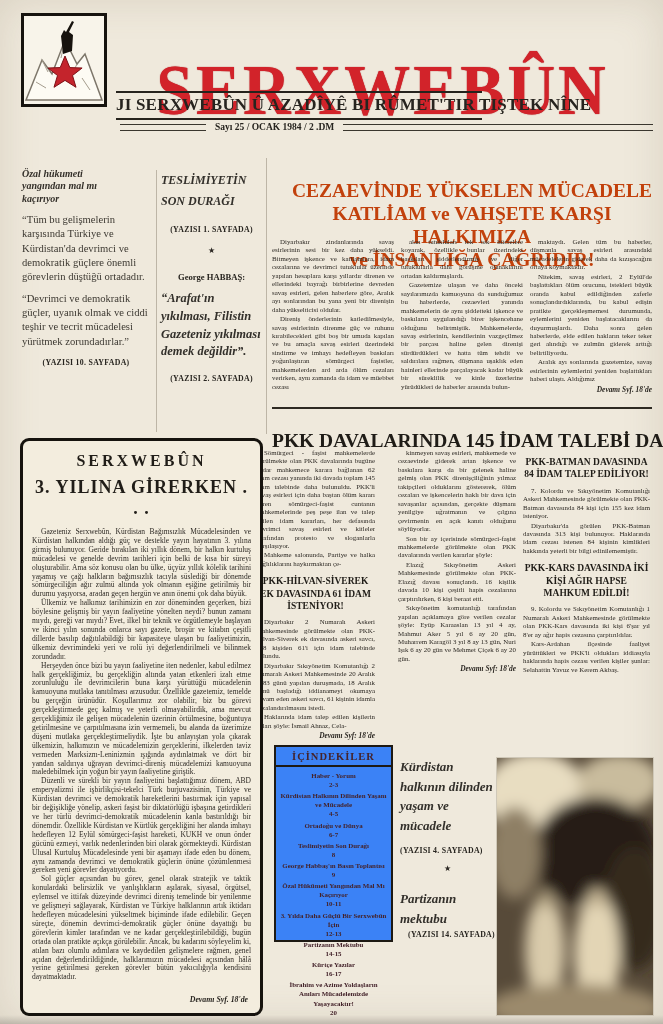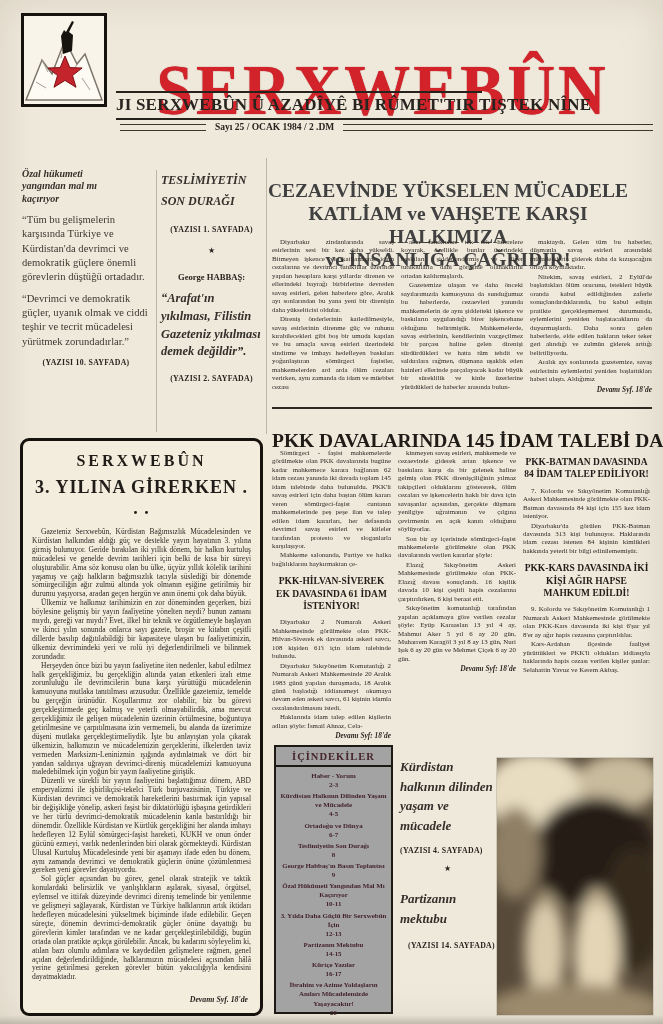--- a/index.html
+++ b/index.html
@@ -37,62 +37,62 @@
   .pageref{display:block;font-size:7.8px;font-weight:bold;letter-spacing:.3px;text-align:center;}
   .ozal .pageref{margin-top:9px;}
   .tesl{position:absolute;left:161px;top:170px;width:101px;}
   .tesl h2{margin:0;font-size:12px;font-style:italic;font-weight:bold;line-height:1.75;color:#33302b;}
   .tesl .pageref{margin-top:13px;}
   .star{display:block;text-align:center;font-size:8px;margin-top:12px;color:#2b2722;}
   .kicker{display:block;margin-top:17px;font-size:8.6px;font-weight:bold;text-align:center;}
   .quote{margin:8px 0 0;font-size:12.5px;font-style:italic;font-weight:bold;line-height:1.42;color:#33302b;}
   .tesl .ref2{margin-top:13px;}
   
-  .lead-headline{position:absolute;left:258px;top:163px;width:380px;text-align:center;
-                 font-weight:bold;font-size:19.5px;line-height:1.18;color:#404040;}
+  .lead-headline{position:absolute;left:282px;top:163px;width:380px;text-align:center;
+                 font-weight:bold;font-size:19.5px;line-height:1.18;color:#c2410c;}
   .lead-headline span{display:block;}
   .lead-cols{position:absolute;left:272px;top:238px;width:380px;height:165px;
              display:flex;gap:7px;overflow:hidden;}
   .ncol{flex:1;text-align:justify;font-size:6.9px;line-height:8.45px;overflow:hidden;color:#2c2823;}
   .ncol p{margin:0 0 1px;text-indent:8px;}
   .cont{display:block;text-align:right;font-style:italic;font-weight:bold;font-size:7.4px;margin-top:2px;}
   
   .pkk-headline{position:absolute;left:272px;top:414px;width:380px;text-align:center;
                 font-weight:bold;font-size:19.5px;color:#1f1c17;white-space:nowrap;}
   .pkk-col{position:absolute;top:449px;text-align:justify;font-size:6.9px;line-height:8.45px;
            overflow:hidden;color:#2c2823;}
   .pkk-col p{margin:0 0 1px;text-indent:8px;}
-  #pkkc1{left:272px;width:119px;height:291px;}
+  #pkkc1{left:256px;width:119px;height:291px;}
   #pkkc2{left:398px;width:118px;height:294px;}
   #pkkc3{left:523px;width:127px;height:302px;}
   .subhead{text-align:center;font-weight:bold;font-size:9.5px;line-height:1.3;
            margin:7px 1px 6px;text-indent:0 !important;color:#201d18;}
   
   .annv{position:absolute;left:20px;top:438px;width:243px;height:578px;
         border:3px solid #16130e;border-radius:9px;background:#f3edde;
         padding:9px 9px;box-sizing:border-box;overflow:hidden;}
   .annv h3{margin:2px 0 0;text-align:center;font-size:16px;letter-spacing:3px;color:#201d18;}
   .annv h4{margin:7px 0 9px;text-align:center;font-size:18px;letter-spacing:1px;color:#201d18;}
   .annv p{margin:0;font-size:7.5px;line-height:8.9px;text-align:justify;text-indent:9px;color:#2e2a25;}
   .annv .cont{position:absolute;right:12px;bottom:9px;background:#f3edde;padding-left:6px;font-size:7.8px;}
   
-  .contents{position:absolute;left:274px;top:745px;width:119px;height:269px;
-            background:#a3a3a3;border:2px solid #1d1913;box-sizing:border-box;color:#44232b;}
+  .contents{position:absolute;left:274px;top:745px;width:119px;height:197px;
+            background:#3b82f6;border:2px solid #1d1913;box-sizing:border-box;color:#44232b;}
   .contents .ttl{text-align:center;font-weight:bold;font-size:10.5px;letter-spacing:1px;
                  padding:4px 0 3px;border-bottom:2px solid #1d1913;}
   .contents ul{list-style:none;margin:4px 0 0;padding:0 3px;}
   .contents li{text-align:center;font-size:6.9px;font-weight:bold;line-height:1.32;margin-bottom:2px;}
   .contents .pg{display:block;}
   
   .teaser2{position:absolute;left:400px;top:757px;width:95px;}
   .teaser2 h2{margin:0;font-size:13px;font-style:italic;font-weight:bold;line-height:1.5;color:#33302b;}
   .teaser2 .pageref{margin-top:11px;text-align:left;}
   .teaser2 .star{margin-top:9px;}
   .teaser2 h2.second{margin-top:16px;}
-  .teaser2 .ref2{margin-top:13px;padding-left:8px;}
+  .teaser2 .ref2{margin-top:2px;padding-left:8px;}
   
   .photo{position:absolute;left:497px;top:758px;width:156px;height:257px;overflow:hidden;
          outline:1px solid #cfc8b8;}
   .photo svg{display:block;}
 </style>
 </head>
 <body>
 
 <div class="page">
 

